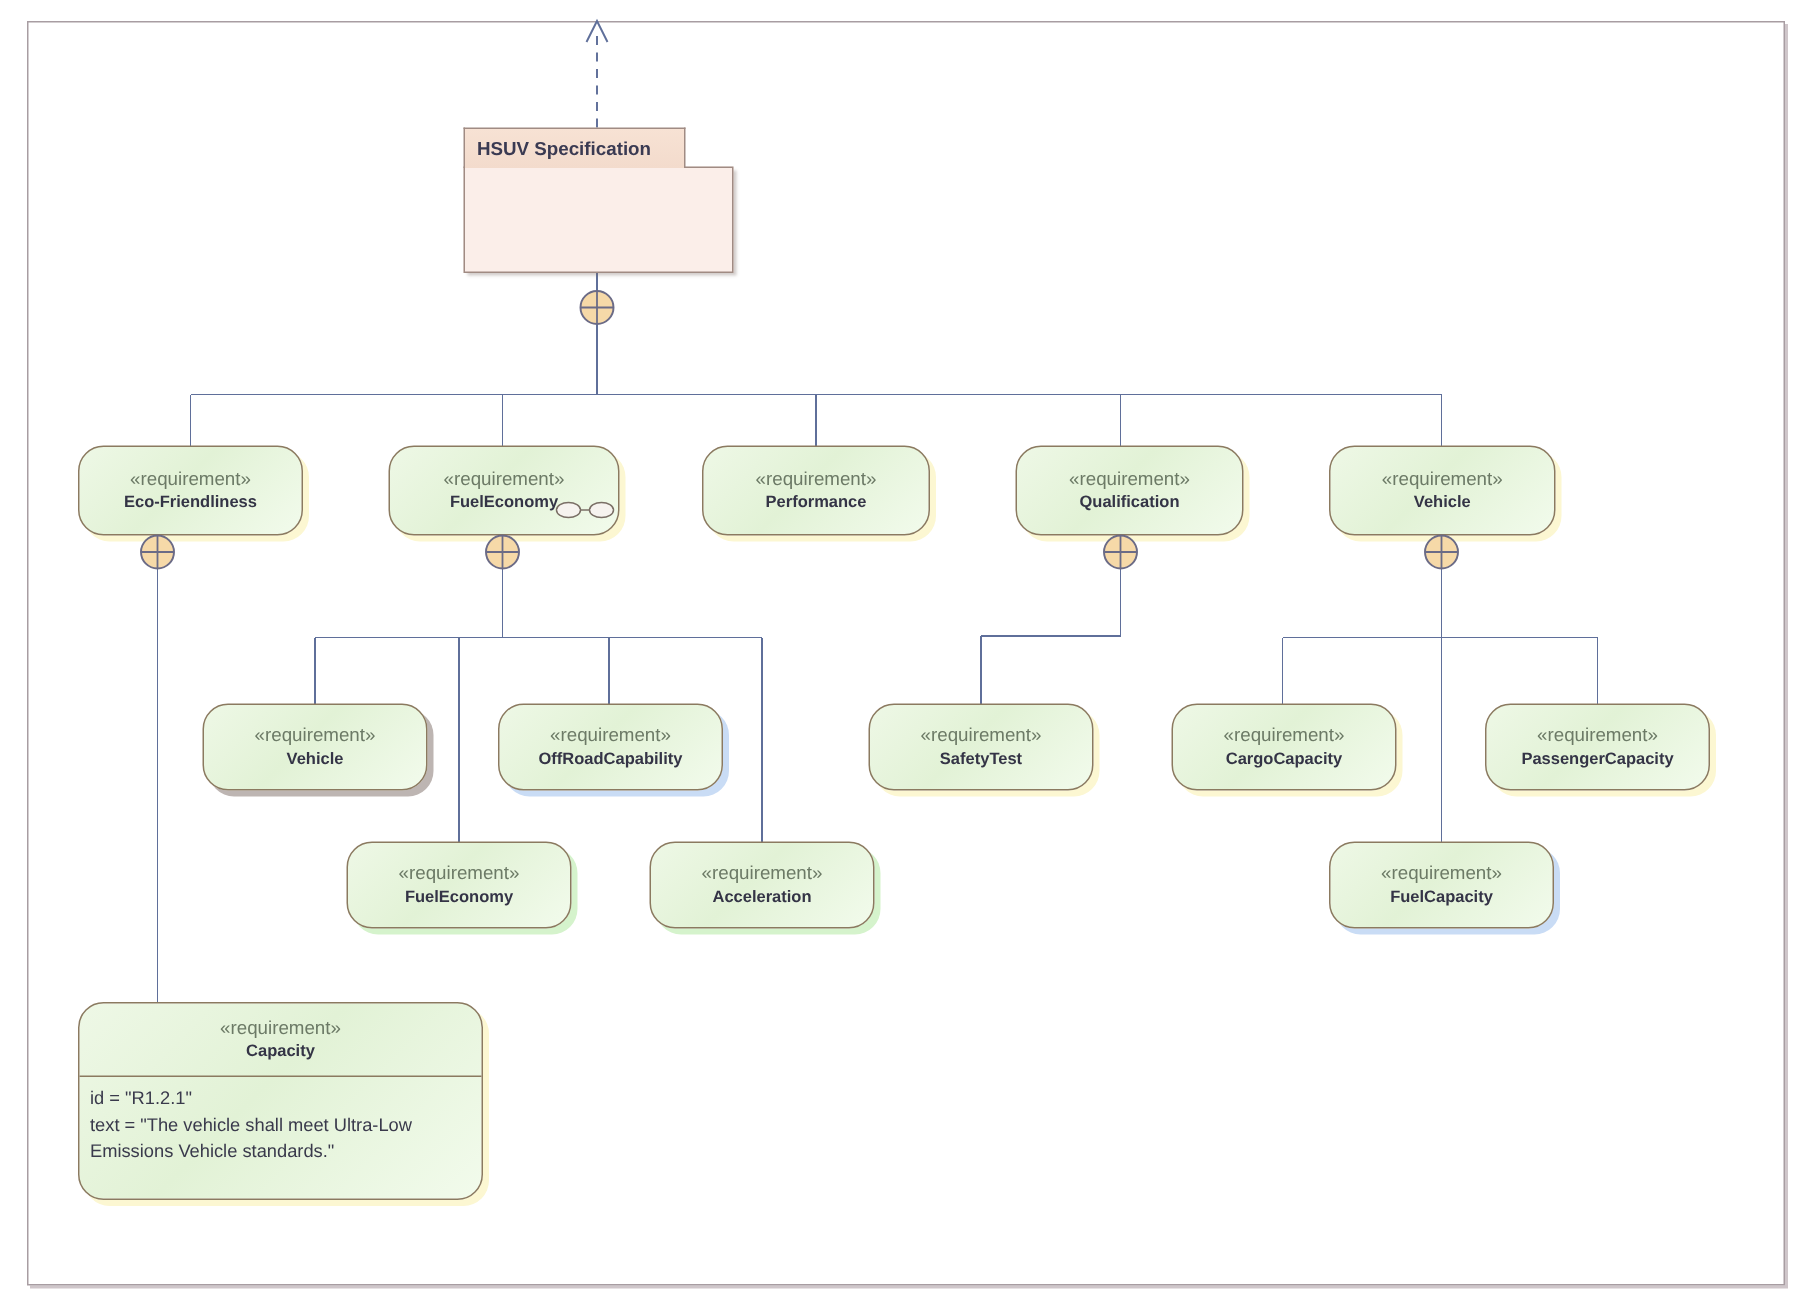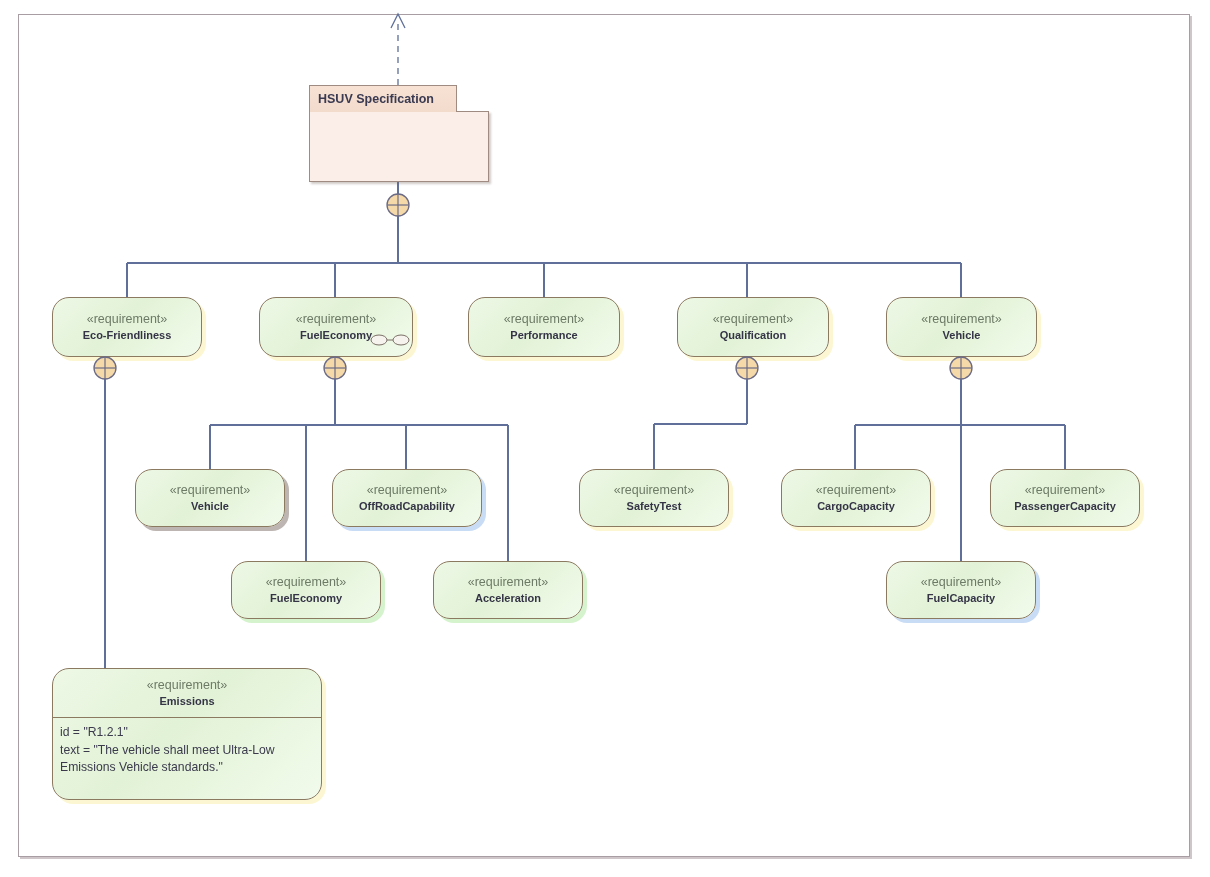--- a/index.html
+++ b/index.html
@@ -289,21 +289,21 @@
         <div class="req-head">
           <span class="stereo">«requirement»</span>
           <span class="reqname">FuelCapacity</span>
         </div>
       </div>
     </div>
 
   <div class="req compartmented shadow-yellow" style="left:52px; top:668px; width:270px; height:132px;">
     <div class="req-head">
       <span class="stereo">«requirement»</span>
-      <span class="reqname">Emissions</span>
+      <span class="reqname">Capacity</span>
     </div>
     <div class="req-attrs">
       <div>id = "R1.2.1"</div>
       <div>text = "The vehicle shall meet Ultra-Low
 Emissions Vehicle standards."</div>
     </div>
   </div>
 
   <svg class="links" viewBox="0 0 1210 877" style="z-index:4;">
     <g id="crosshair-group">

